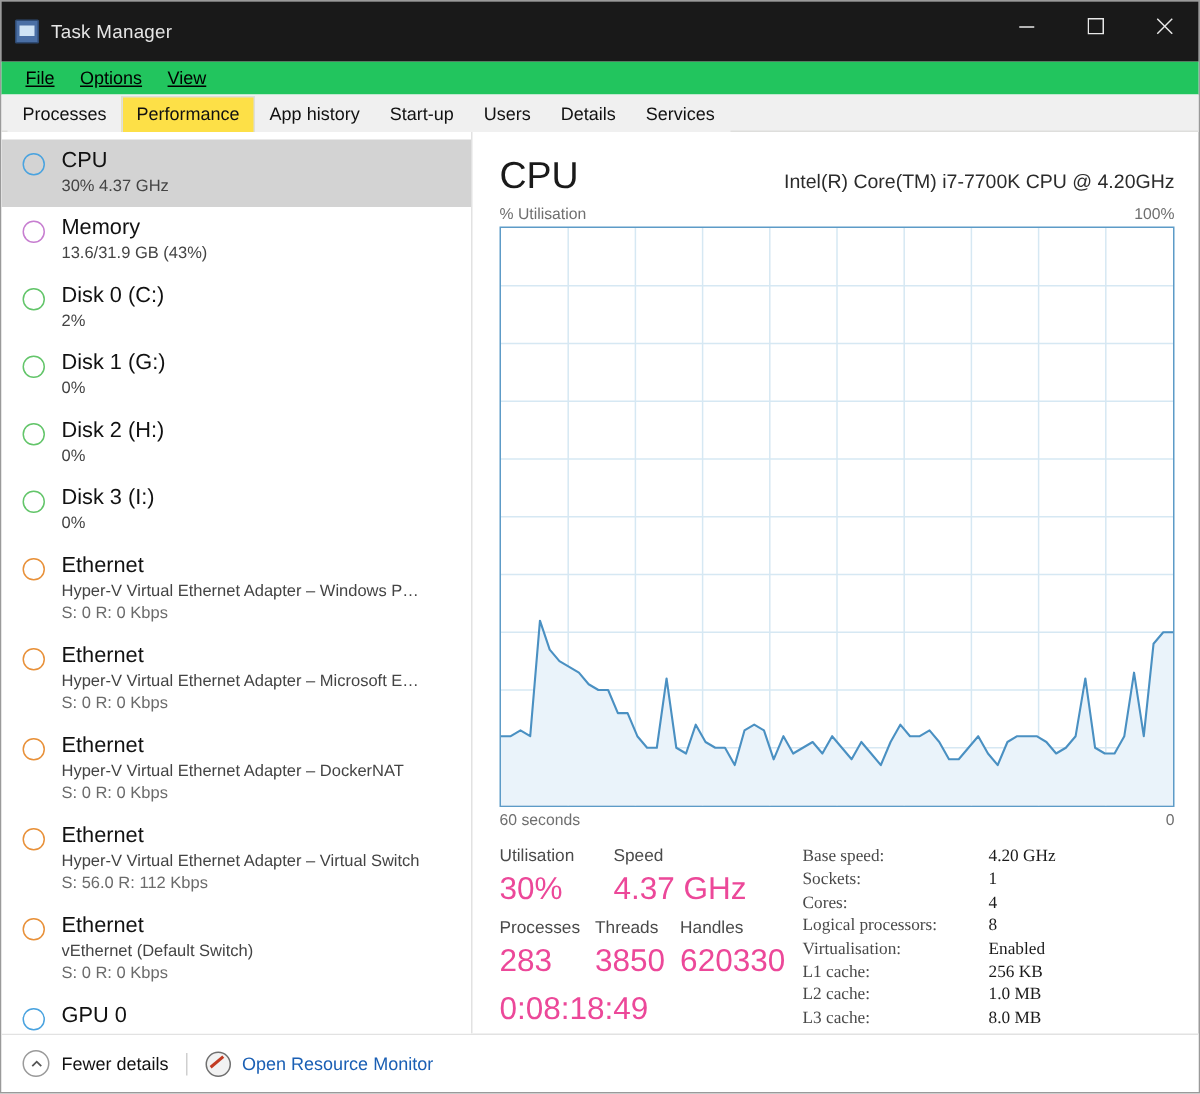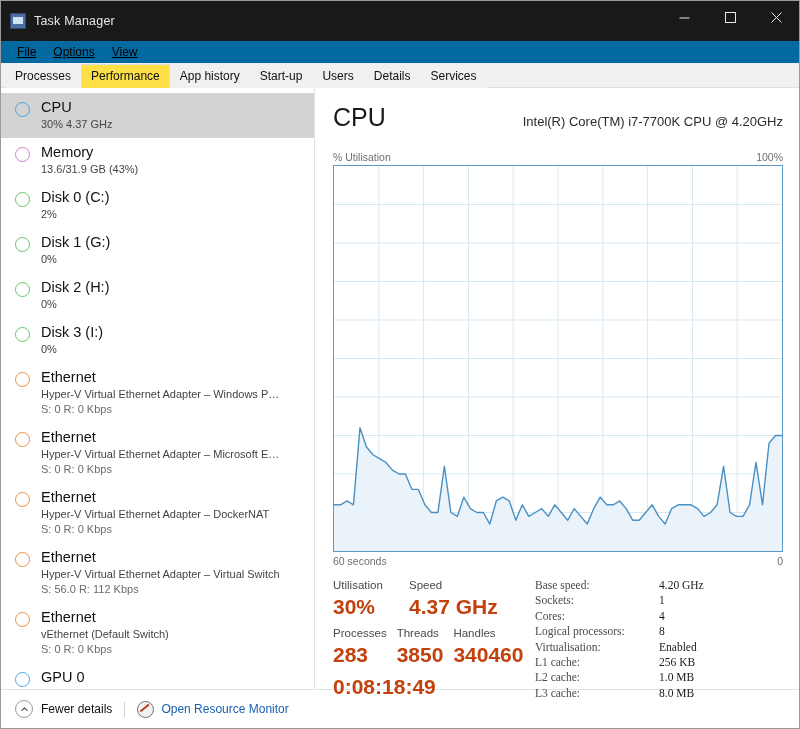--- a/index.html
+++ b/index.html
@@ -52,21 +52,21 @@
   }
   .tb-btn {
     width: 46px; height: 32px;
     display: flex; align-items: center; justify-content: center;
     color: #e8e8e8;
   }
   .tb-btn svg { display: block; }
   
   .menubar {
     height: 22px; min-height: 22px;
-    background: #0369a1;
+    background: #22c55e;
     display: flex; align-items: center;
     padding-left: 8px;
     font-size: 12px;
   }
   .menu-item {
     padding: 2px 9px 2px 8px;
     color: #000;
   }
   .menu-item u { text-decoration: underline; }
   
@@ -144,21 +144,21 @@
   }
   .main-head {
     display: flex; align-items: baseline;
     justify-content: space-between;
   }
   .main-title { font-size: 25px; color: #1a1a1a; line-height: 27px; }
   .main-sub { font-size: 13px; color: #2b2b2b; }
   .axis-row {
     display: flex; justify-content: space-between;
     font-size: 10.5px; color: #6f6f6f;
-    margin-top: 20px; margin-bottom: 2px;
+    margin-top: 6px; margin-bottom: 2px;
   }
   .chart-wrap {
     position: relative;
     height: 387px;
     border: 1px solid #5d9bc7;
     box-sizing: border-box;
     background: #fff;
   }
   .chart-wrap svg { display: block; width: 100%; height: 100%; }
   .xaxis-row {
@@ -175,23 +175,23 @@
   .stat-group { display: flex; }
   .stat-cell { margin-right: 10px; }
   .stat-cell.w1 { width: 66px; }
   .stat-cell.w2 { width: 86px; }
   .stat-cell.w3 { width: 70px; }
   .stat-lbl {
     font-size: 11.5px; color: #4a4a4a;
     line-height: 16px; white-space: nowrap;
   }
   .stat-val {
-    font-size: 21px; color: #c2410c;
+    font-size: 21px; color: #ec4899;
     line-height: 27px; white-space: nowrap;
-    font-weight: 700;
+    font-weight: 400;
   }
   .stat-block { margin-bottom: 5px; }
   .stats-right {
     flex: 1;
     padding-left: 14px;
     padding-top: 1px;
   }
   .spec {
     display: flex;
     font-size: 11.5px;
@@ -437,21 +437,21 @@
             <div class="stat-cell w1">
               <div class="stat-lbl">Processes</div>
               <div class="stat-val">283</div>
             </div>
             <div class="stat-cell w3">
               <div class="stat-lbl">Threads</div>
               <div class="stat-val">3850</div>
             </div>
             <div class="stat-cell">
               <div class="stat-lbl">Handles</div>
-              <div class="stat-val">340460</div>
+              <div class="stat-val">620330</div>
             </div>
           </div>
           <div class="stat-block">
             <div class="stat-val">0:08:18:49</div>
           </div>
         </div>
         <div class="stats-right" id="specs">
             <div class="spec">
               <div class="spec-k">Base speed:</div>
               <div class="spec-v">4.20 GHz</div>

